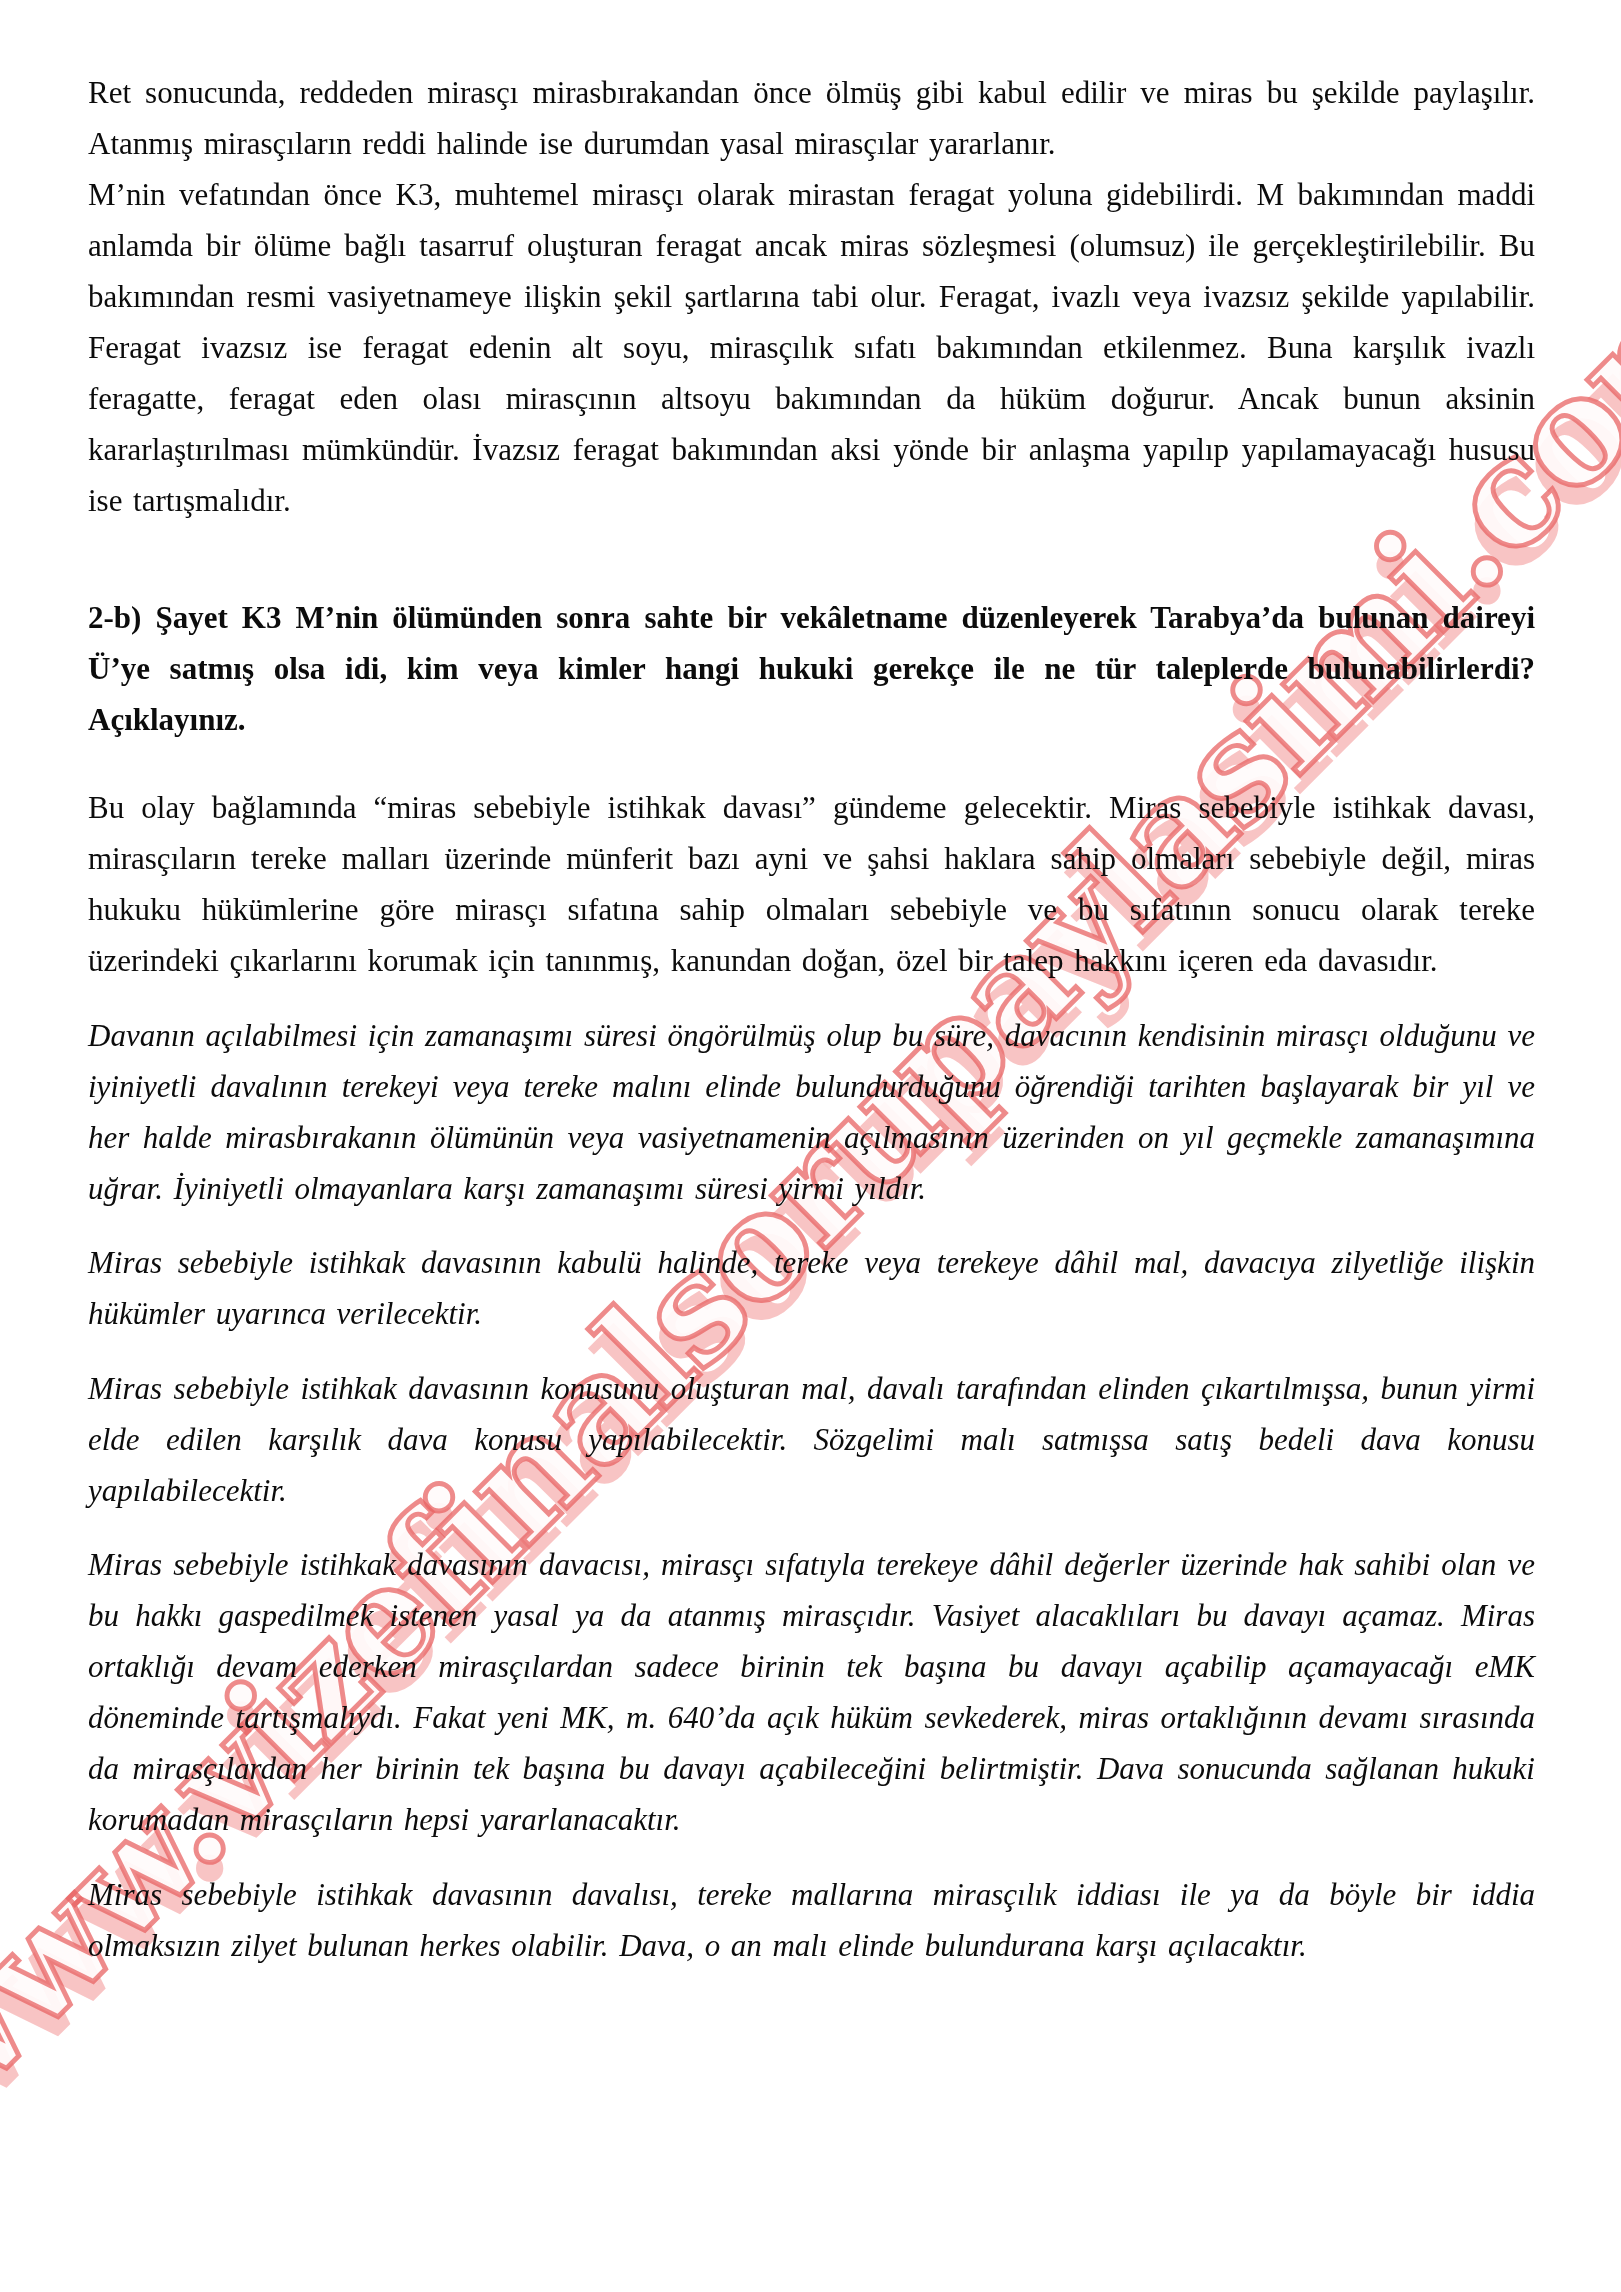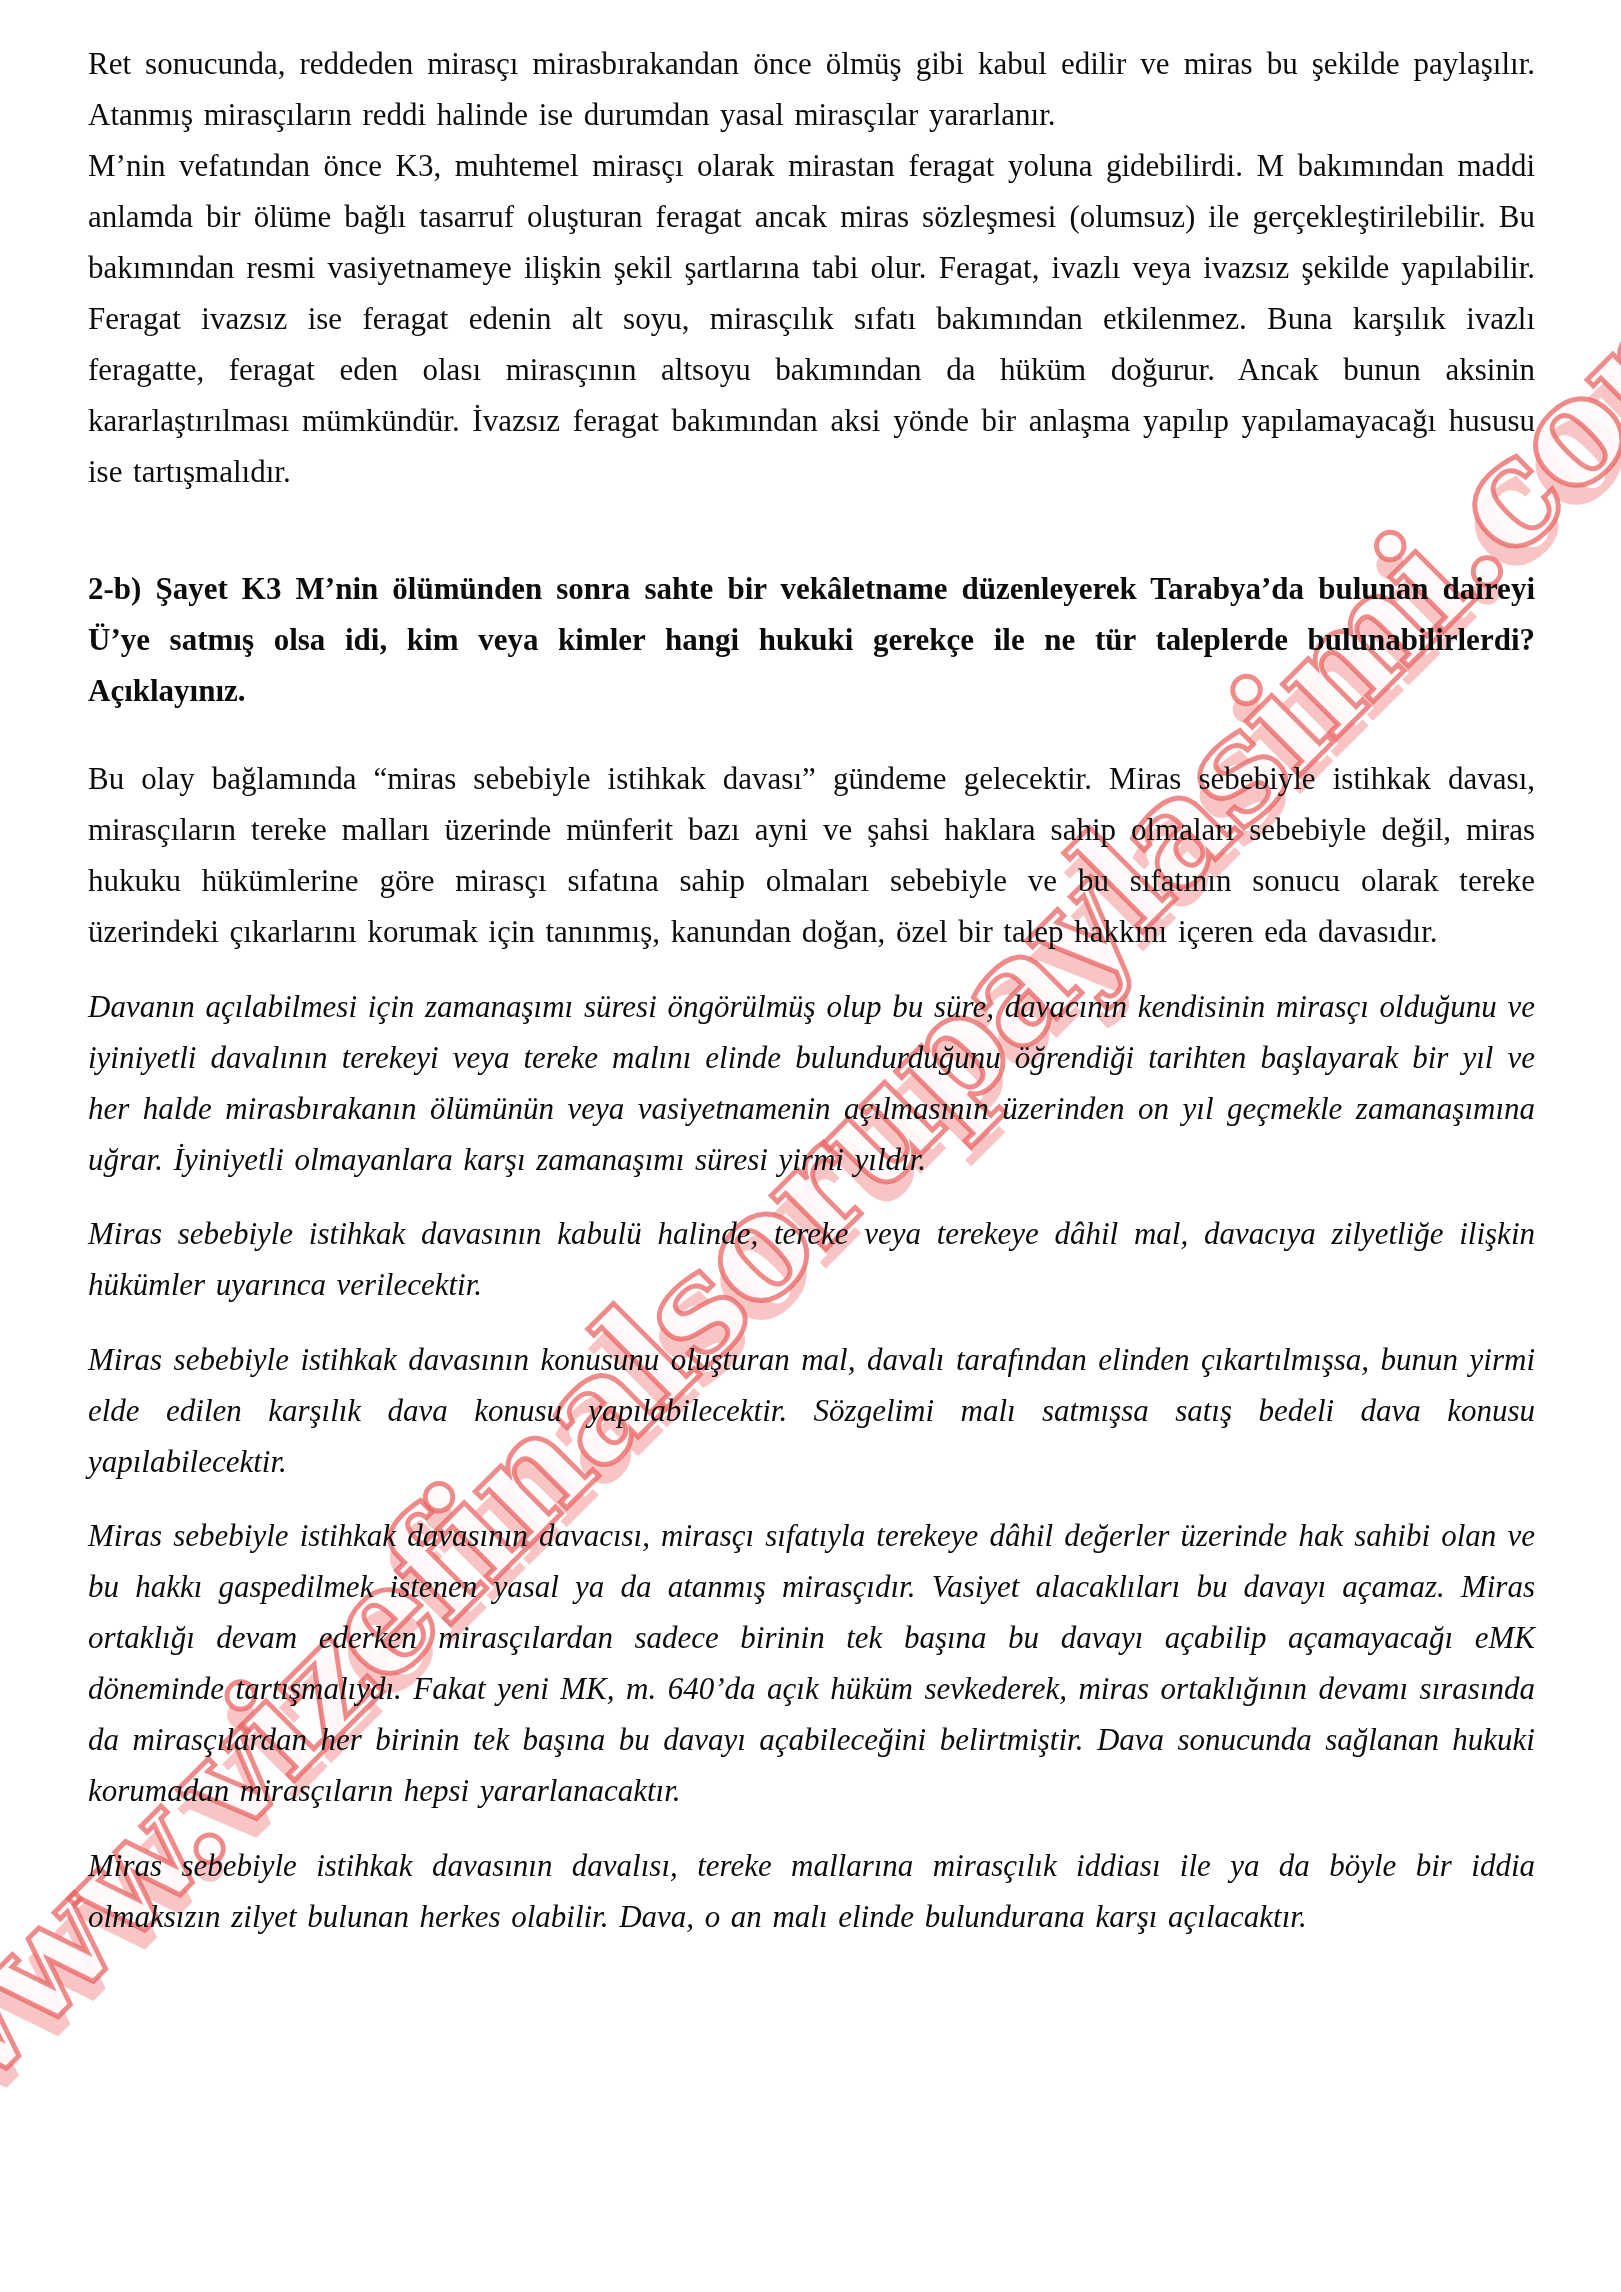--- a/index.html
+++ b/index.html
@@ -26,21 +26,21 @@
     color: rgba(255, 251, 251, 0.92);
     -webkit-text-stroke: 4.9px rgba(232, 100, 100, 0.75);
     text-shadow: -13.7px 13.7px 0 rgba(247, 186, 186, 0.85);
     z-index: 0;
     pointer-events: none;
   }
   .content {
     position: absolute;
     inset: 0;
     box-sizing: border-box;
-    padding: 38px 86px 0 88px;
+    padding: 67px 86px 0 88px;
     z-index: 1;
   }
   .content p, .content h2 {
     margin: 0;
     font-size: 31px;
     line-height: 51px;
     text-align: justify;
     word-spacing: 2.9px;
   }
   .content h2 {

